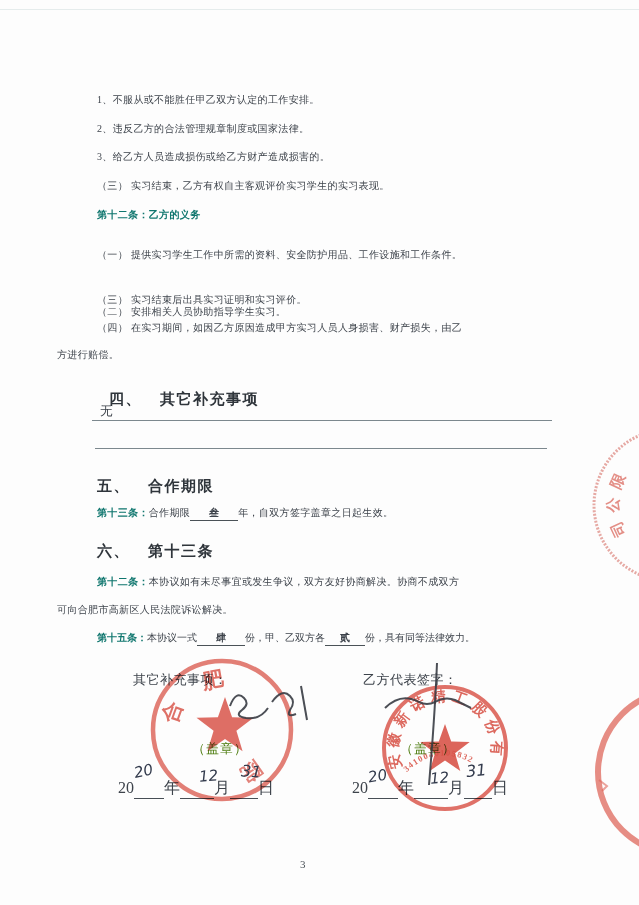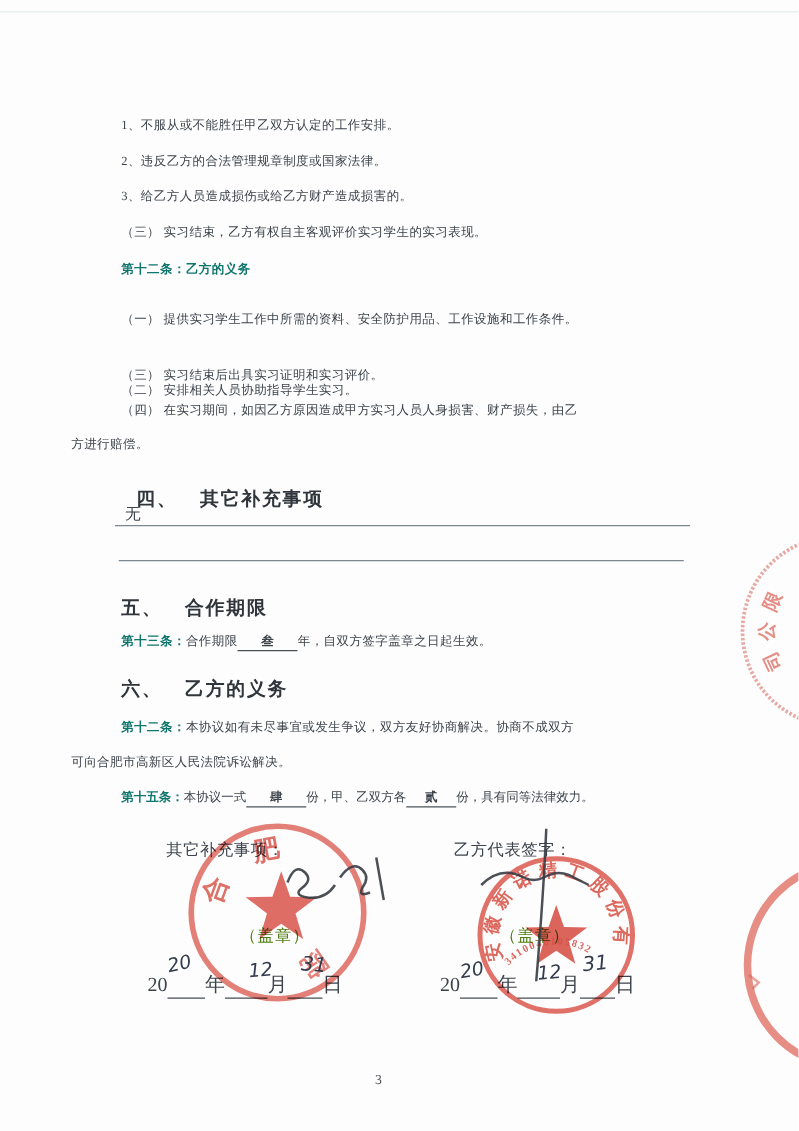--- a/index.html
+++ b/index.html
@@ -54,21 +54,21 @@
   <div class="rule" style="top:448px;left:95px;width:452px;"></div>
 
   <div class="heading" style="top:477px;left:97px;">
     <span class="num">五、</span><span>合作期限</span>
   </div>
   <div class="line" style="top:506px;left:97px;">
     <span class="b">第十三条：</span><span>合作期限</span><span class="uval" style="width:44px;">叁</span><span>年，自双方签字盖章之日起生效。</span>
   </div>
 
   <div class="heading" style="top:542px;left:97px;">
-    <span class="num">六、</span><span>乙方的义务</span>
+    <span class="num">六、</span><span>第十三条</span>
   </div>
   <div class="line" style="top:575px;left:97px;">
     <span class="b">第十二条：</span><span>本协议如有未尽事宜或发生争议，双方友好协商解决。协商不成双方</span>
   </div>
   <div class="line" style="top:603px;left:57px;">可向合肥市高新区人民法院诉讼解决。</div>
   <div class="line" style="top:631px;left:97px;letter-spacing:0;">
     <span class="b">第十五条：</span><span>本协议一式</span><span class="uval" style="width:44px;">肆</span><span>份，甲、乙双方各</span><span class="uval" style="width:36px;">贰</span><span>份，具有同等法律效力。</span>
   </div>
 
   <div class="sign-label" style="top:671px;left:133px;">其它补充事项：</div>

